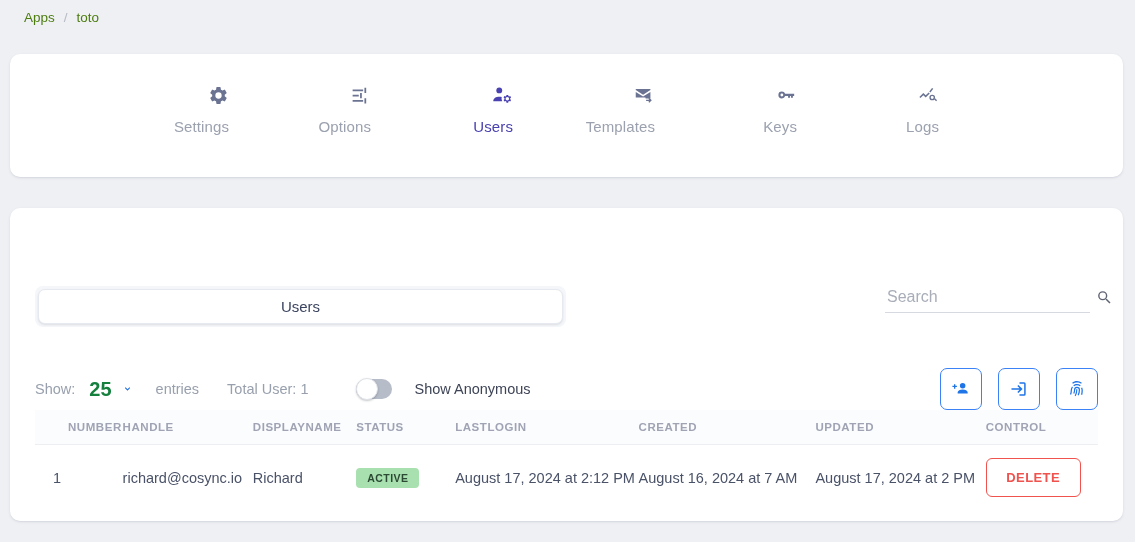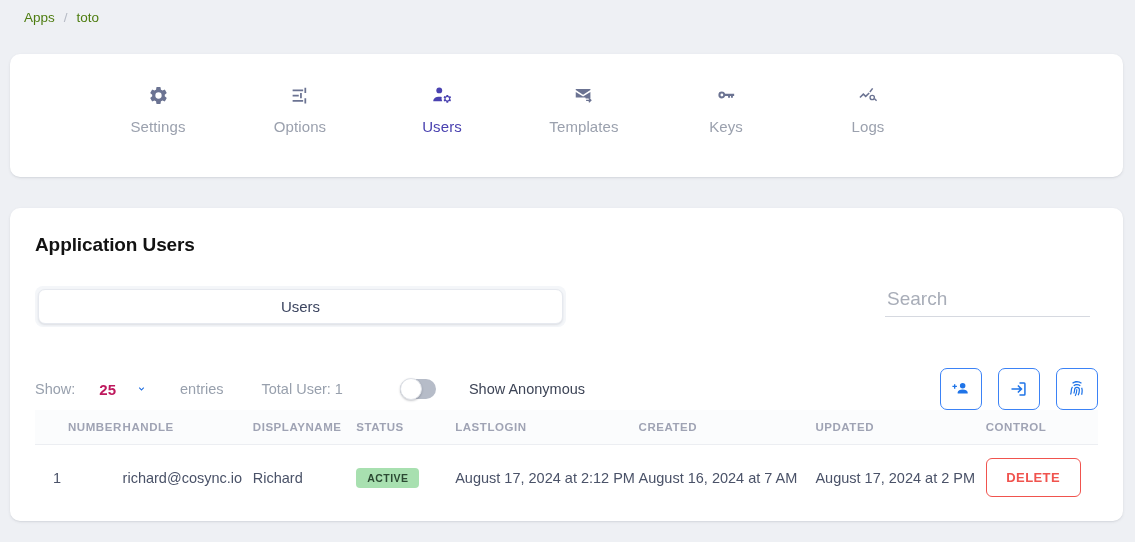--- a/index.html
+++ b/index.html
@@ -36,21 +36,21 @@
 
   
   .tabstrip {
     display: flex;
     align-items: flex-start;
     padding-top: 28px;
     padding-left: 77px;
   }
   .tab {
     width: 142px;
-    display: flex; flex-direction: column; align-items: center;
+    display: flex; flex-direction: column; align-items: flex-end;
     cursor: pointer;
     user-select: none;
   }
   .tab .tab-icon { height: 26px; display: flex; align-items: center; justify-content: center; }
   .tab .tab-icon svg { display: block; }
   .tab .tab-label {
     margin-top: 10px;
     font-size: 15px;
     color: #9ba1ae;
     letter-spacing: .1px;
@@ -98,39 +98,38 @@
     right: 33px; top: 79px;
     width: 205px;
     border-bottom: 1px solid #d6d9e0;
     display: flex; align-items: center;
     padding-bottom: 5px;
   }
   .search-input {
     flex: 1;
     border: 0; outline: 0;
     font-family: "Liberation Sans", sans-serif;
-    font-size: 19px;
+    font-size: 16px;
     color: #3c4560;
     background: transparent;
   }
   .search-input::placeholder { color: #a8adb8; }
   .search-icon svg { display: block; fill: #5e6472; }
 
   
   .controls-row {
     position: absolute;
     left: 25px; top: 166px;
     display: flex; align-items: center;
     height: 30px;
-    gap: 10px;
   }
   .ctl-label { font-size: 14.5px; color: #98a0ad; }
   .ctl-show  { margin-right: 14px; }
   .ctl-count {
-    font-size: 15px; font-weight: bold; color: #be185d;
+    font-size: 20px; font-weight: bold; color: #15803d;
     cursor: pointer;
   }
   .ctl-chev {
     margin-left: 9px; margin-right: 22px;
     display: flex; align-items: center;
     cursor: pointer;
   }
   .ctl-chev svg { display: block; fill: #1769e0; }
   .ctl-entries { margin-right: 28px; }
   .ctl-total   { color: #98a0ad; font-size: 14.5px; margin-right: 47px; }
@@ -314,21 +313,20 @@
           </svg>
       </span>
       <span class="tab-label">Logs</span>
     </div>
 
   </div>
 </div>
 
 <div class="card" id="users-card">
 
-  <div class="section-title">Application Users</div>
 
   <div class="segmented">
     <div class="seg-btn active">Users</div>
   </div>
 
   <div class="search-wrap">
     <input class="search-input" type="text" placeholder="Search" style="">
     <span class="search-icon">
       <svg width="17" height="17" viewBox="0 0 24 24">
           <path d="M15.5 14h-.79l-.28-.27A6.47 6.47 0 0016 9.5 6.5 6.5 0 109.5 16c1.61 0 3.09-.59 4.23-1.57l.27.28v.79l5 4.99L20.49 19l-4.99-5zm-6 0A4.5 4.5 0 1114 9.5 4.49 4.49 0 019.5 14z"></path>

